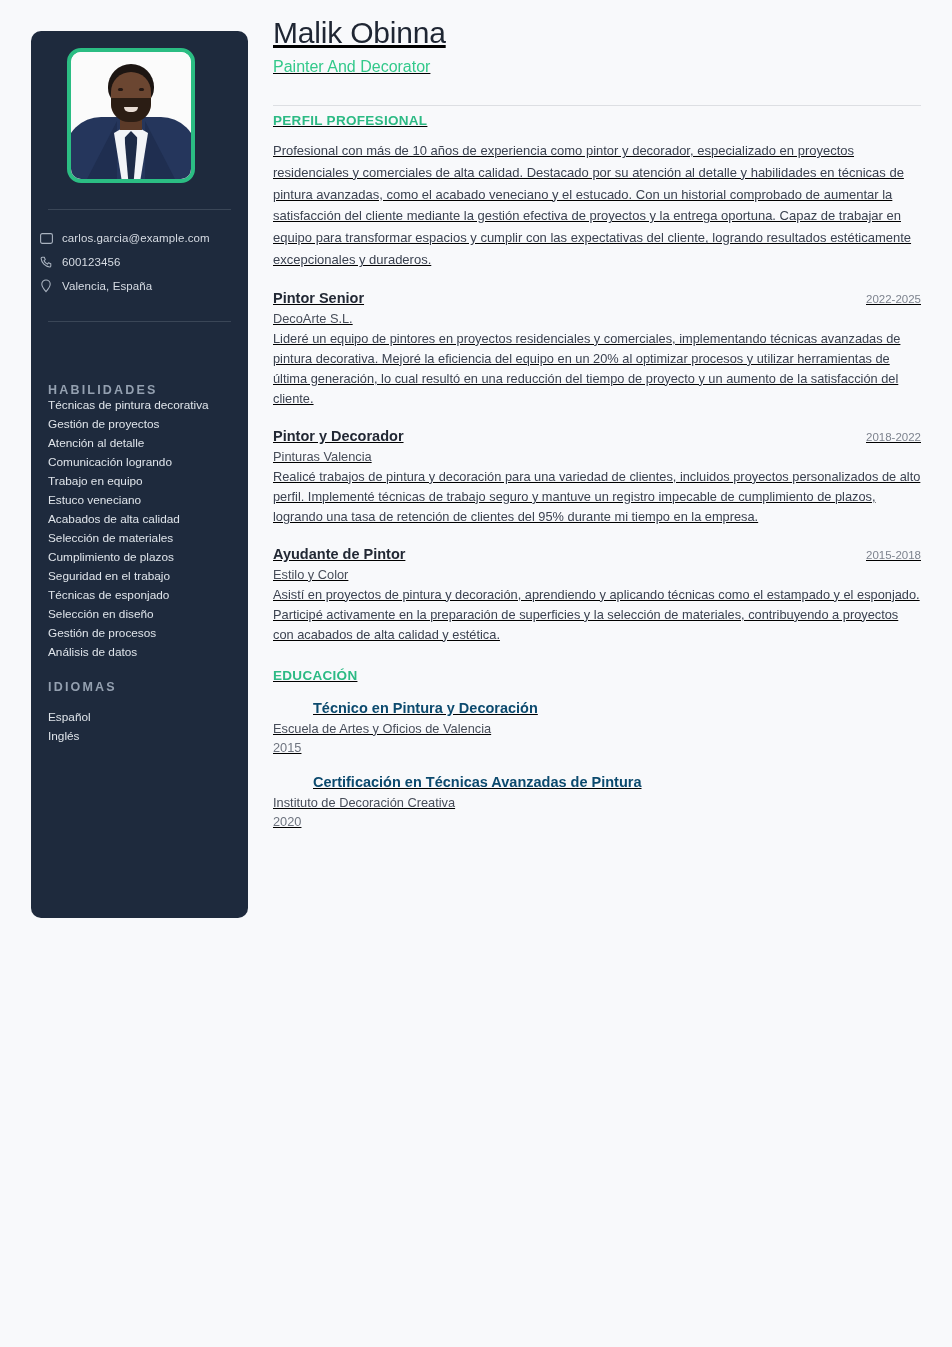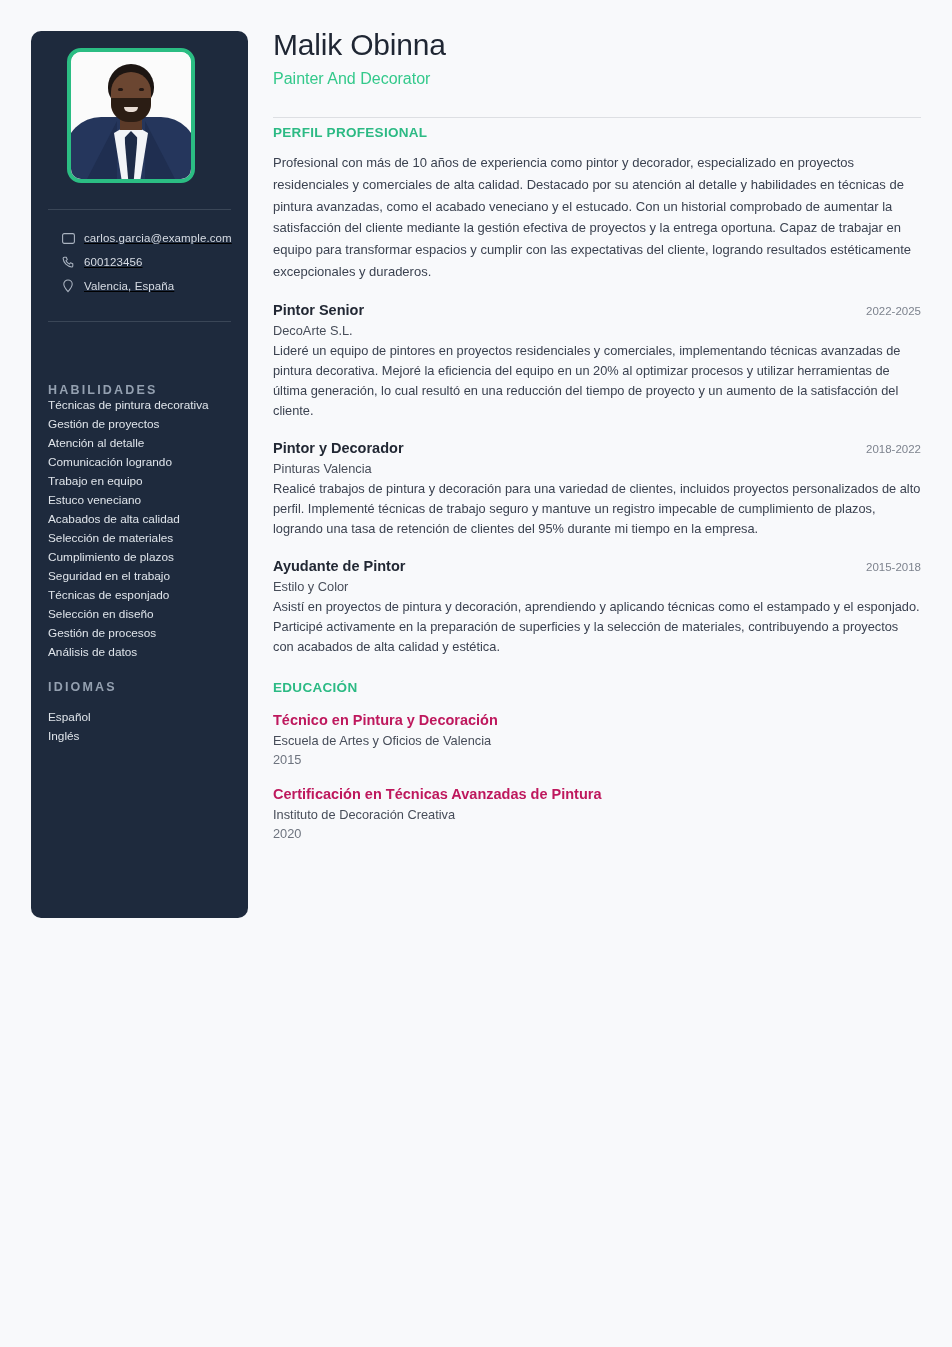--- a/index.html
+++ b/index.html
@@ -94,24 +94,23 @@
     left: 17px;
     width: 183px;
     height: 1px;
     background: #3a4657;
   }
   .side-divider.top { top: 178px; }
   .side-divider.mid { top: 290px; }
 
   .contact-list {
     position: absolute;
-    left: 30px;
+    left: 8px;
     top: 196px;
     width: 190px;
-    text-decoration: underline;
   }
   .contact-row {
     display: flex;
     align-items: center;
     gap: 9px;
     height: 22px;
     margin-bottom: 2px;
   }
   .contact-row .ico {
     width: 14px; height: 14px; flex: 0 0 14px;
@@ -148,22 +147,23 @@
     font-size: 11.8px;
     color: #dfe4ea;
     line-height: 19px;
     white-space: nowrap;
   }
 
   
   .main {
     position: absolute;
     left: 273px;
-    top: 26px;
+    top: 14px;
     width: 648px;
+    text-decoration: underline;
   }
 
   .name {
     font-size: 30px;
     font-weight: normal;
     color: #1f2633;
     letter-spacing: -0.2px;
     line-height: 38px;
   }
   .role {
@@ -223,22 +223,23 @@
     font-size: 12.8px;
     color: #3b4250;
     line-height: 20px;
     margin-top: 1px;
   }
 
   .edu-entry { margin-top: 15px; }
   .edu-title {
     font-size: 14.5px;
     font-weight: bold;
-    color: #be185d;
+    color: #0c4a6e;
     line-height: 21px;
+    margin-left: 40px;
   }
   .edu-school {
     font-size: 12.8px;
     color: #474d59;
     line-height: 19px;
   }
   .edu-year {
     font-size: 12.8px;
     color: #6e747f;
     line-height: 19px;

